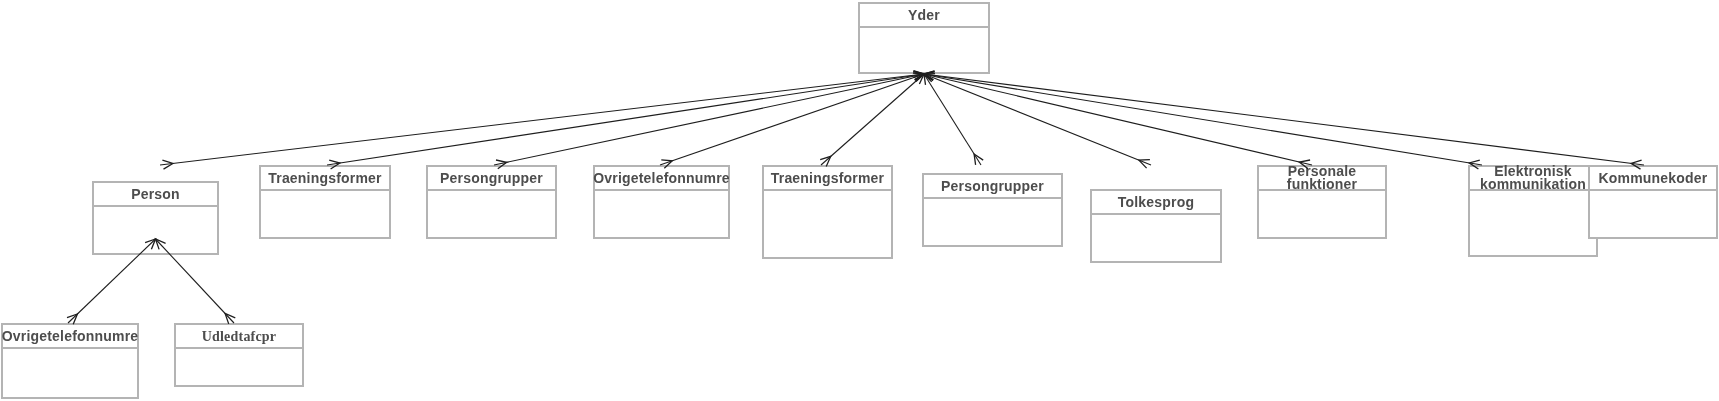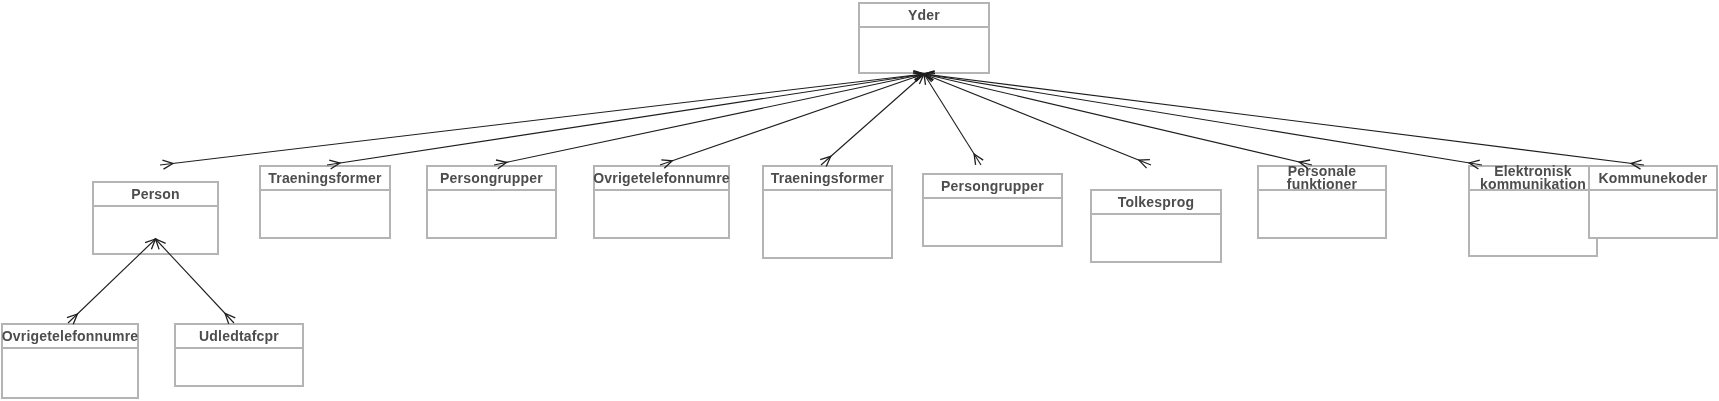--- a/index.html
+++ b/index.html
@@ -159,20 +159,20 @@
           <span>Kommunekoder</span>
         </div>
         <div class="uml-body"></div>
       </div>
       <div class="uml-box" style="left: 1px; top: 323px; width: 138px; height: 76px;">
         <div class="uml-title">
           <span>Ovrigetelefonnumre</span>
         </div>
         <div class="uml-body"></div>
       </div>
-      <div class="uml-box" style="left: 174px; top: 323px; width: 130px; height: 64px;">
+      <div class="uml-box" style="left: 174px; top: 323px; width: 130px; height: 64px; font-family: Liberation Serif, serif;">
         <div class="uml-title">
           <span>Udledtafcpr</span>
         </div>
         <div class="uml-body"></div>
       </div>
     </div>
 </div>
 
 </body></html>

